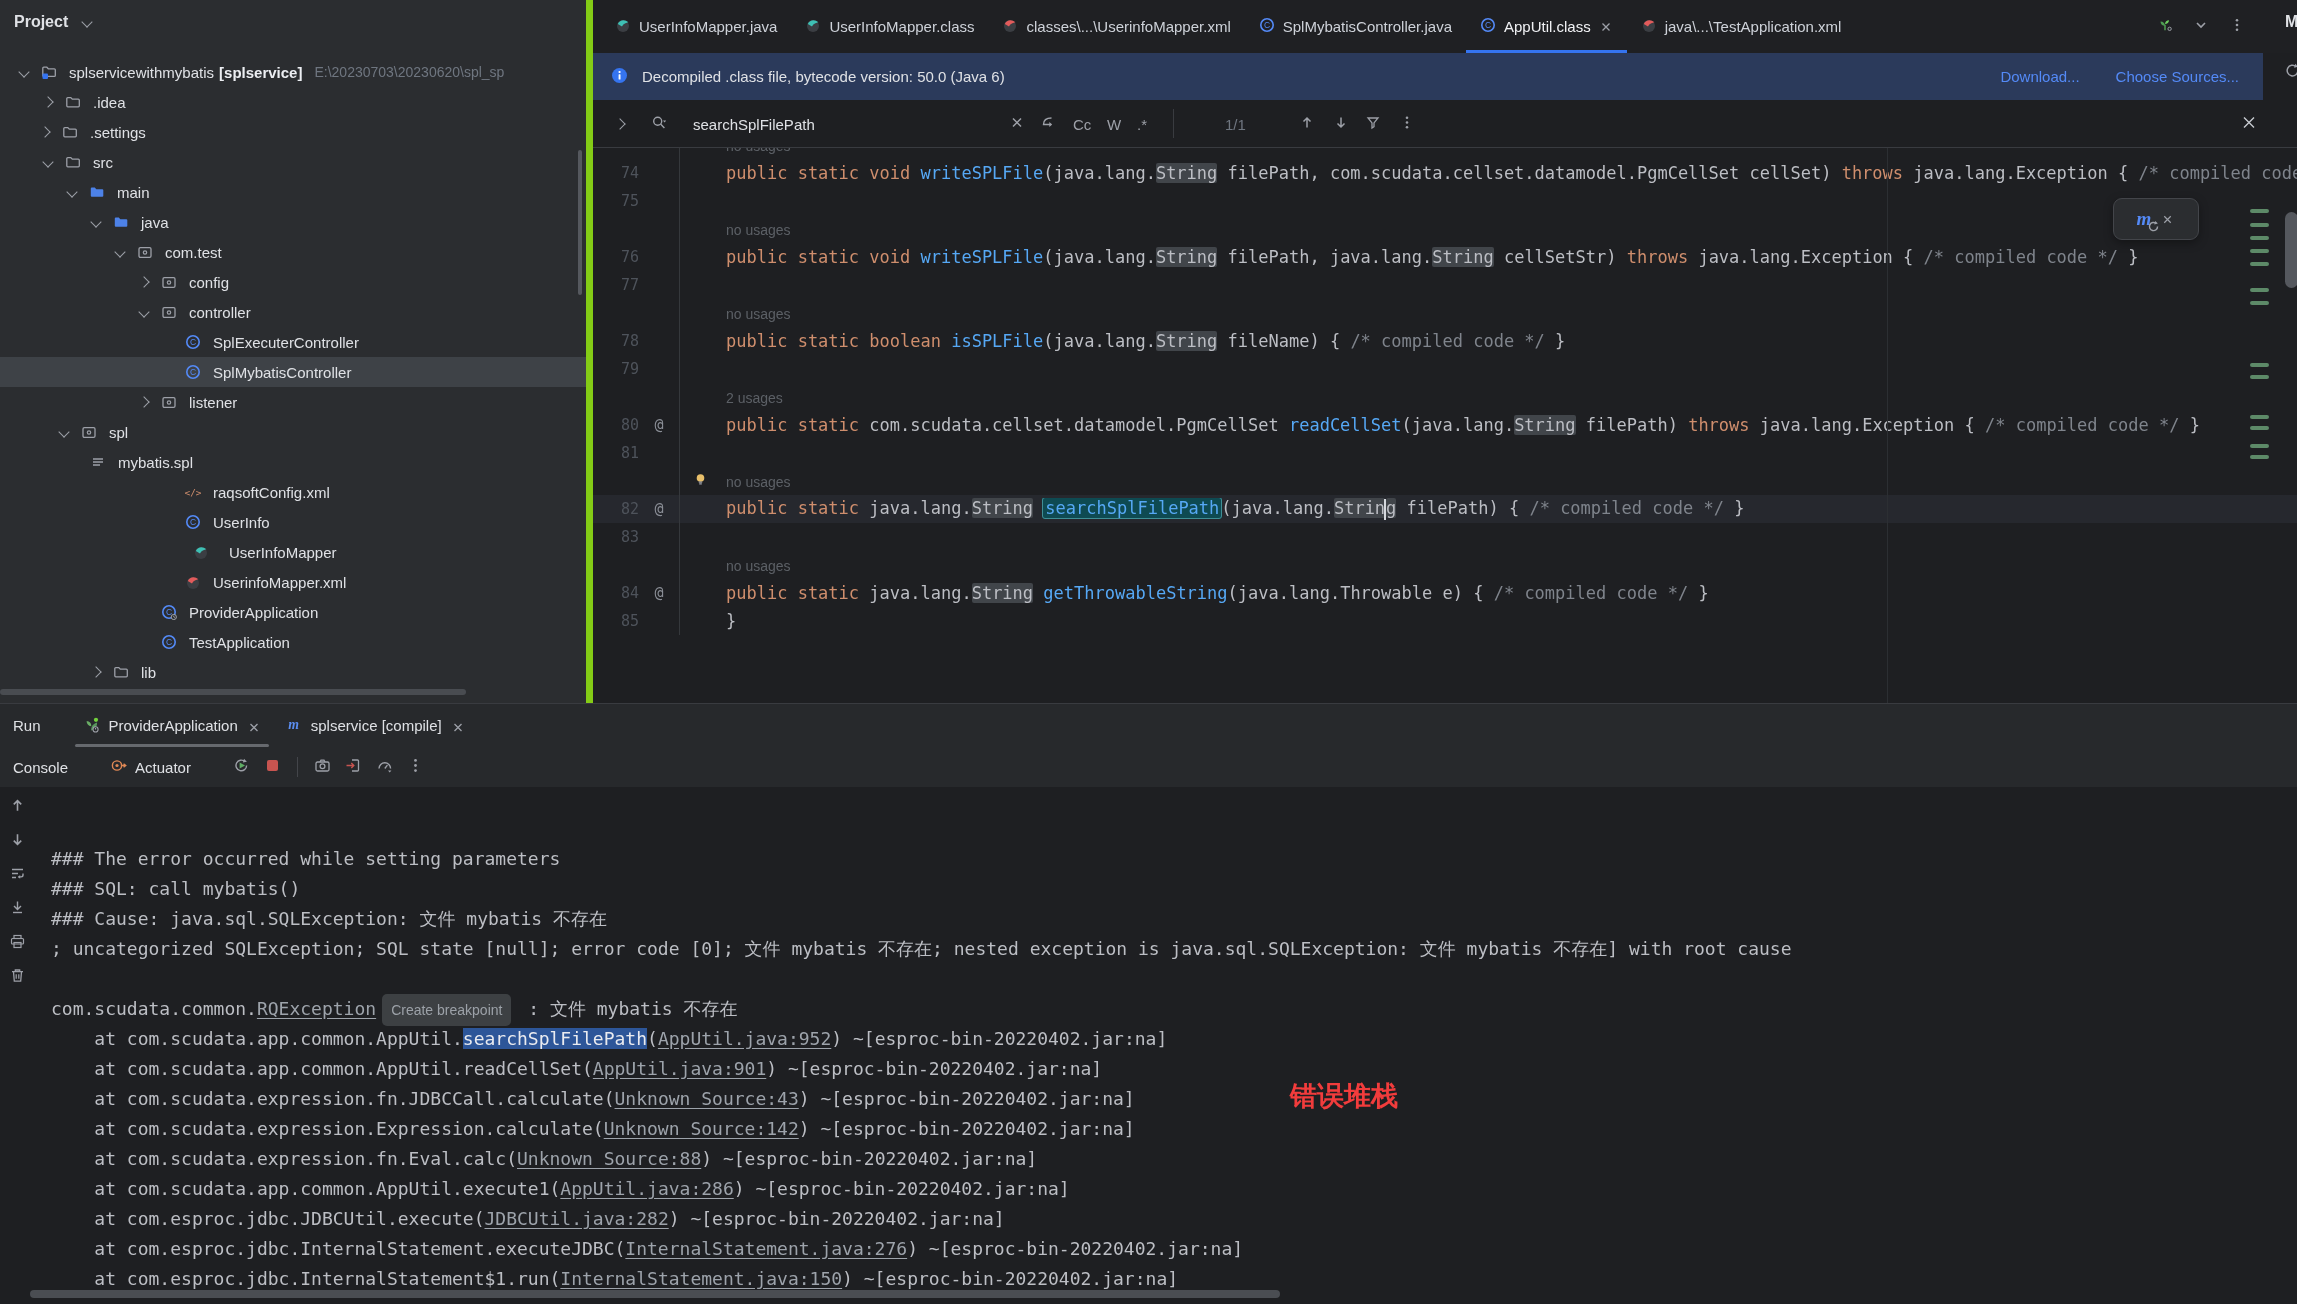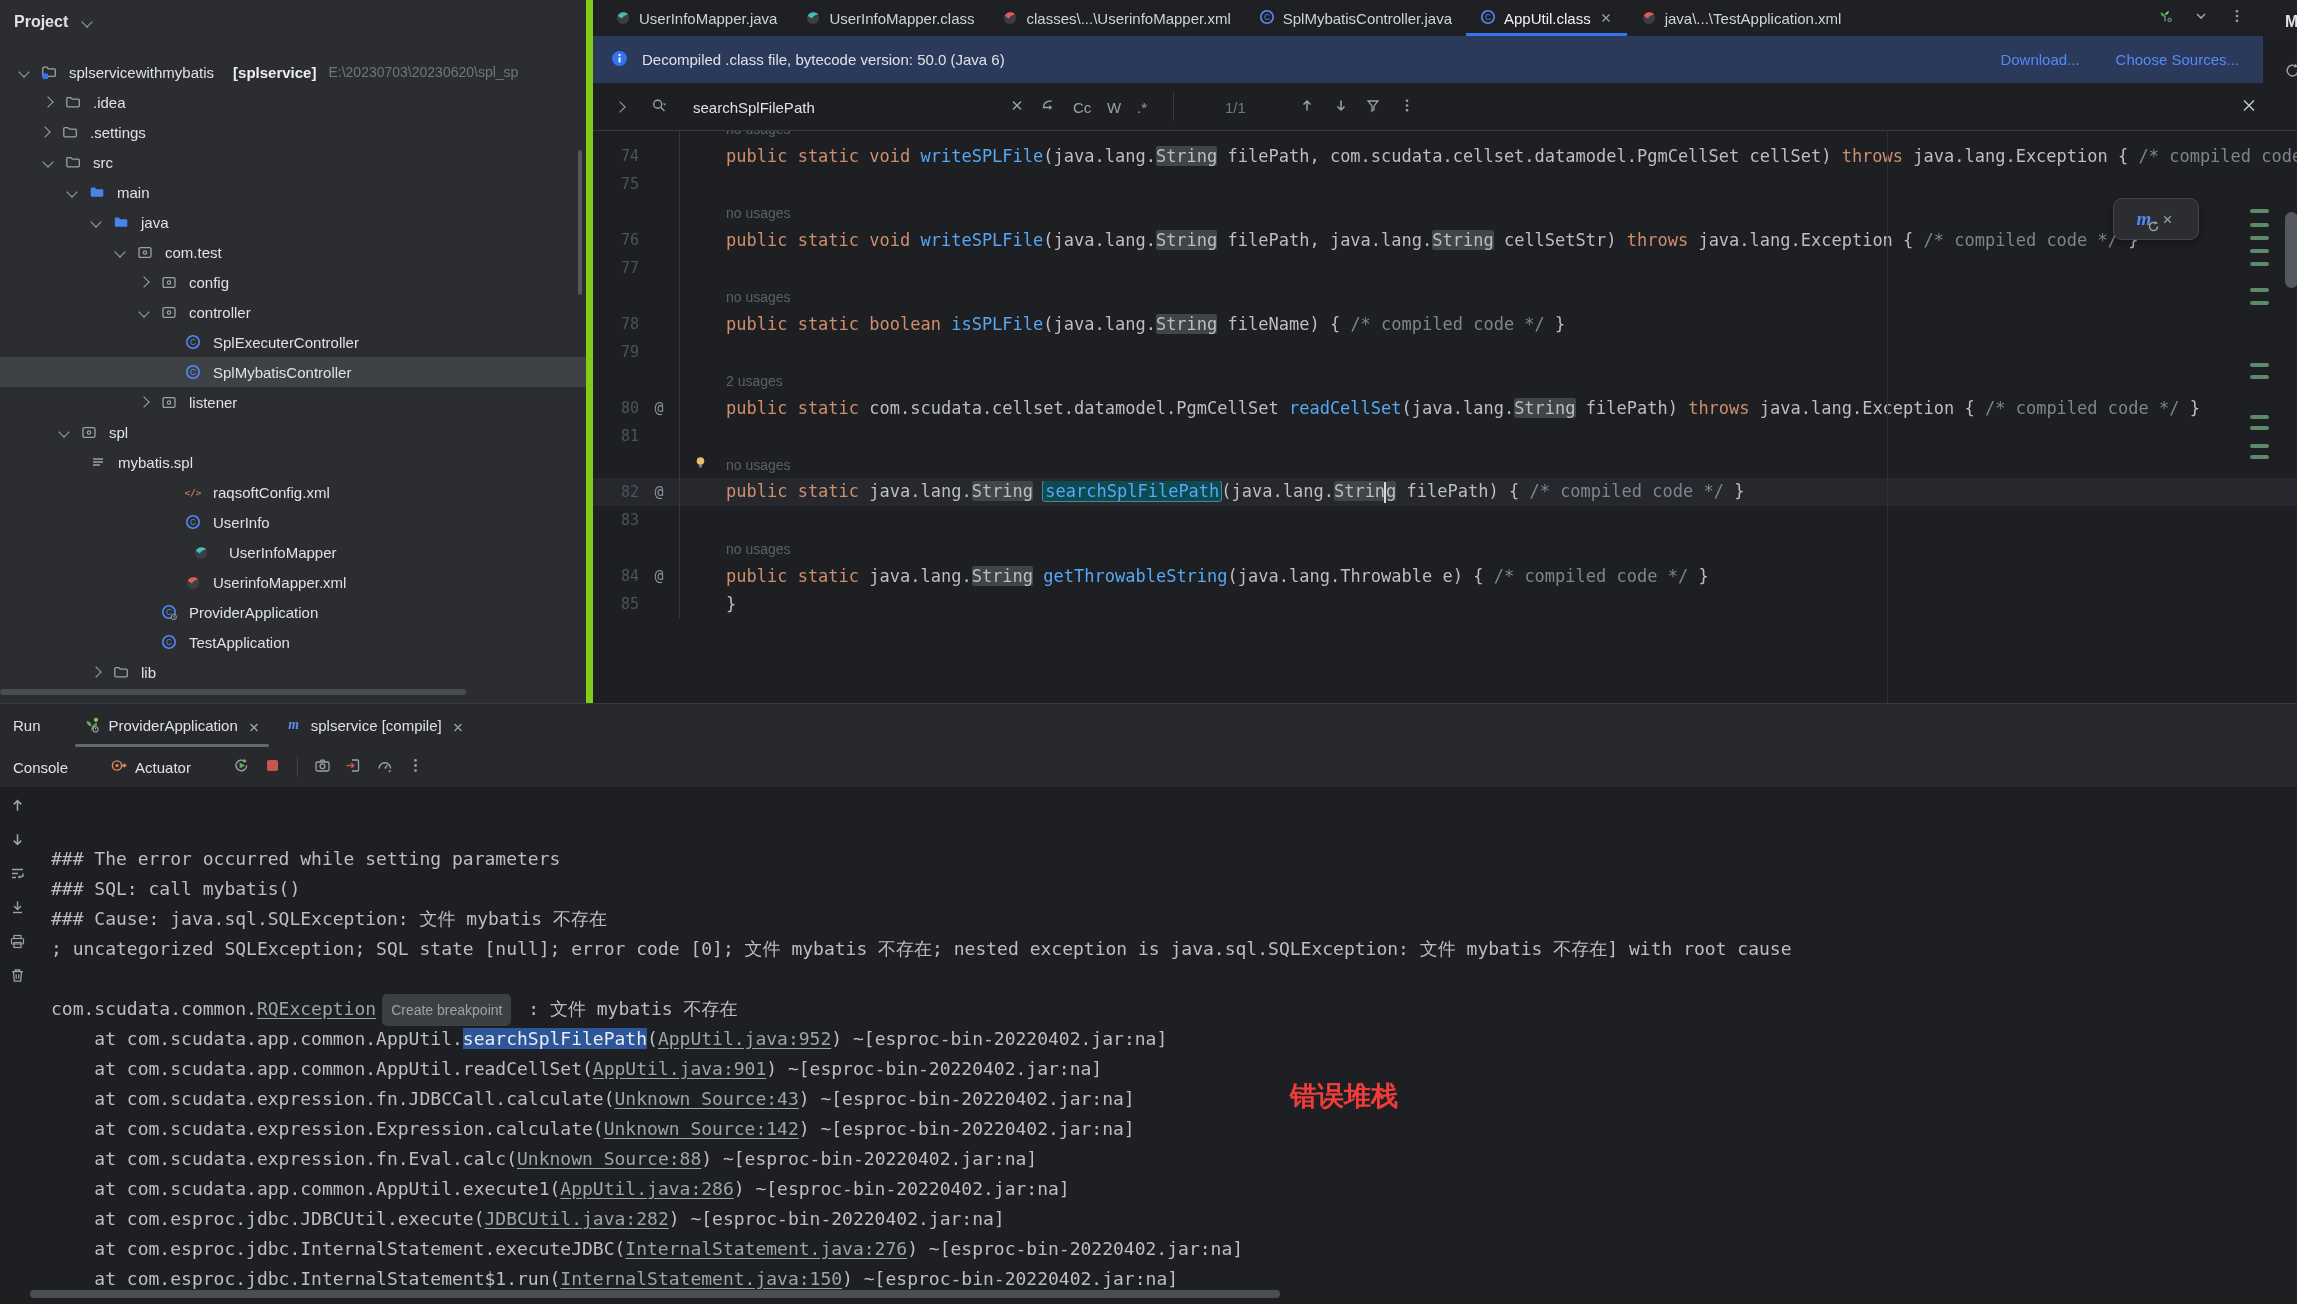--- a/index.html
+++ b/index.html
@@ -14,28 +14,28 @@
                color:#dfe1e5;font-size:16px;font-weight:600}
   .tree{position:absolute;top:57px;left:0;right:0}
   .tree-row{height:30px;display:flex;align-items:center;font-size:15px;color:#dfe1e5;white-space:nowrap;cursor:default}
   .tree-row.selected{background:#3e4247}
   .chev-box{width:26px;flex:none;display:flex;align-items:center}
   .chev{width:7px;height:7px;border-right:1.6px solid #9da0a8;border-bottom:1.6px solid #9da0a8;display:inline-block;margin-left:5px}
   .chev.down{transform:rotate(45deg)}
   .chev.right{transform:rotate(-45deg)}
   .tree-icon{width:20px;height:16px;flex:none;margin-right:8px;display:flex;align-items:center}
   .tree-icon svg{width:16px;height:16px}
-  .tree-bold{font-weight:700;color:#eceef2;margin-left:19px}
+  .tree-bold{font-weight:700;color:#eceef2;margin-left:5px}
   .tree-path{color:#6f7680;margin-left:12px;font-size:14px}
   .proj-vscroll{position:absolute;right:4px;top:150px;width:4px;height:145px;background:#55585e;border-radius:2px}
   .proj-hscroll{position:absolute;left:0;bottom:8px;width:466px;height:6px;background:#494c51;border-radius:3px}
 
   
   .editor{flex:1;display:flex;flex-direction:column;position:relative;min-width:0;background:#1e1f22}
-  .tabbar{height:36px;flex:none;display:flex;align-items:stretch;background:#1f2023;padding-left:8px}
+  .tabbar{height:53px;flex:none;display:flex;align-items:stretch;background:#1f2023;padding-left:8px}
   .tab{display:flex;align-items:center;gap:8px;padding:0 14px;font-size:15px;color:#ced2d9;position:relative}
   .tab.active{color:#f1f2f5}
   .tab.active::after{content:"";position:absolute;left:0;right:0;bottom:0;height:3px;background:#3574f0}
   .tab svg,.tab-rail svg{width:16px;height:16px}
   .tclose{width:14px;height:14px;display:inline-flex}
   .tclose svg{width:14px;height:14px}
   .tab-rail{margin-left:auto;display:flex;align-items:center;gap:20px;padding-right:52px}
   .rail-m{position:absolute;left:1692px;top:13px;color:#dfe1e5;font-weight:700;font-size:16px}
   .rail-refresh{position:absolute;left:1691px;top:62px}
   .rail-chev{position:absolute;left:1693px;top:102px}

